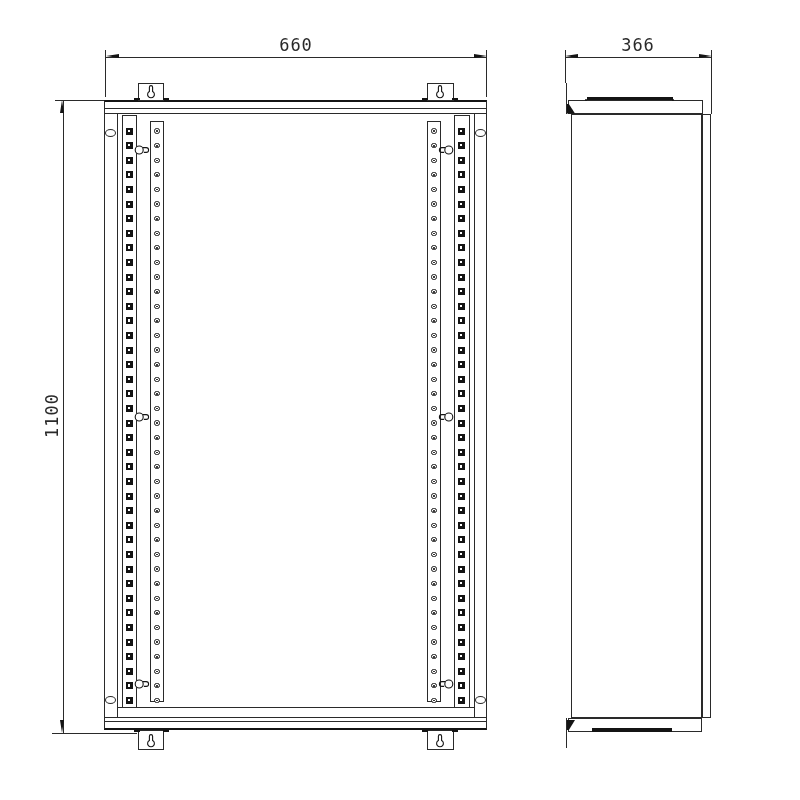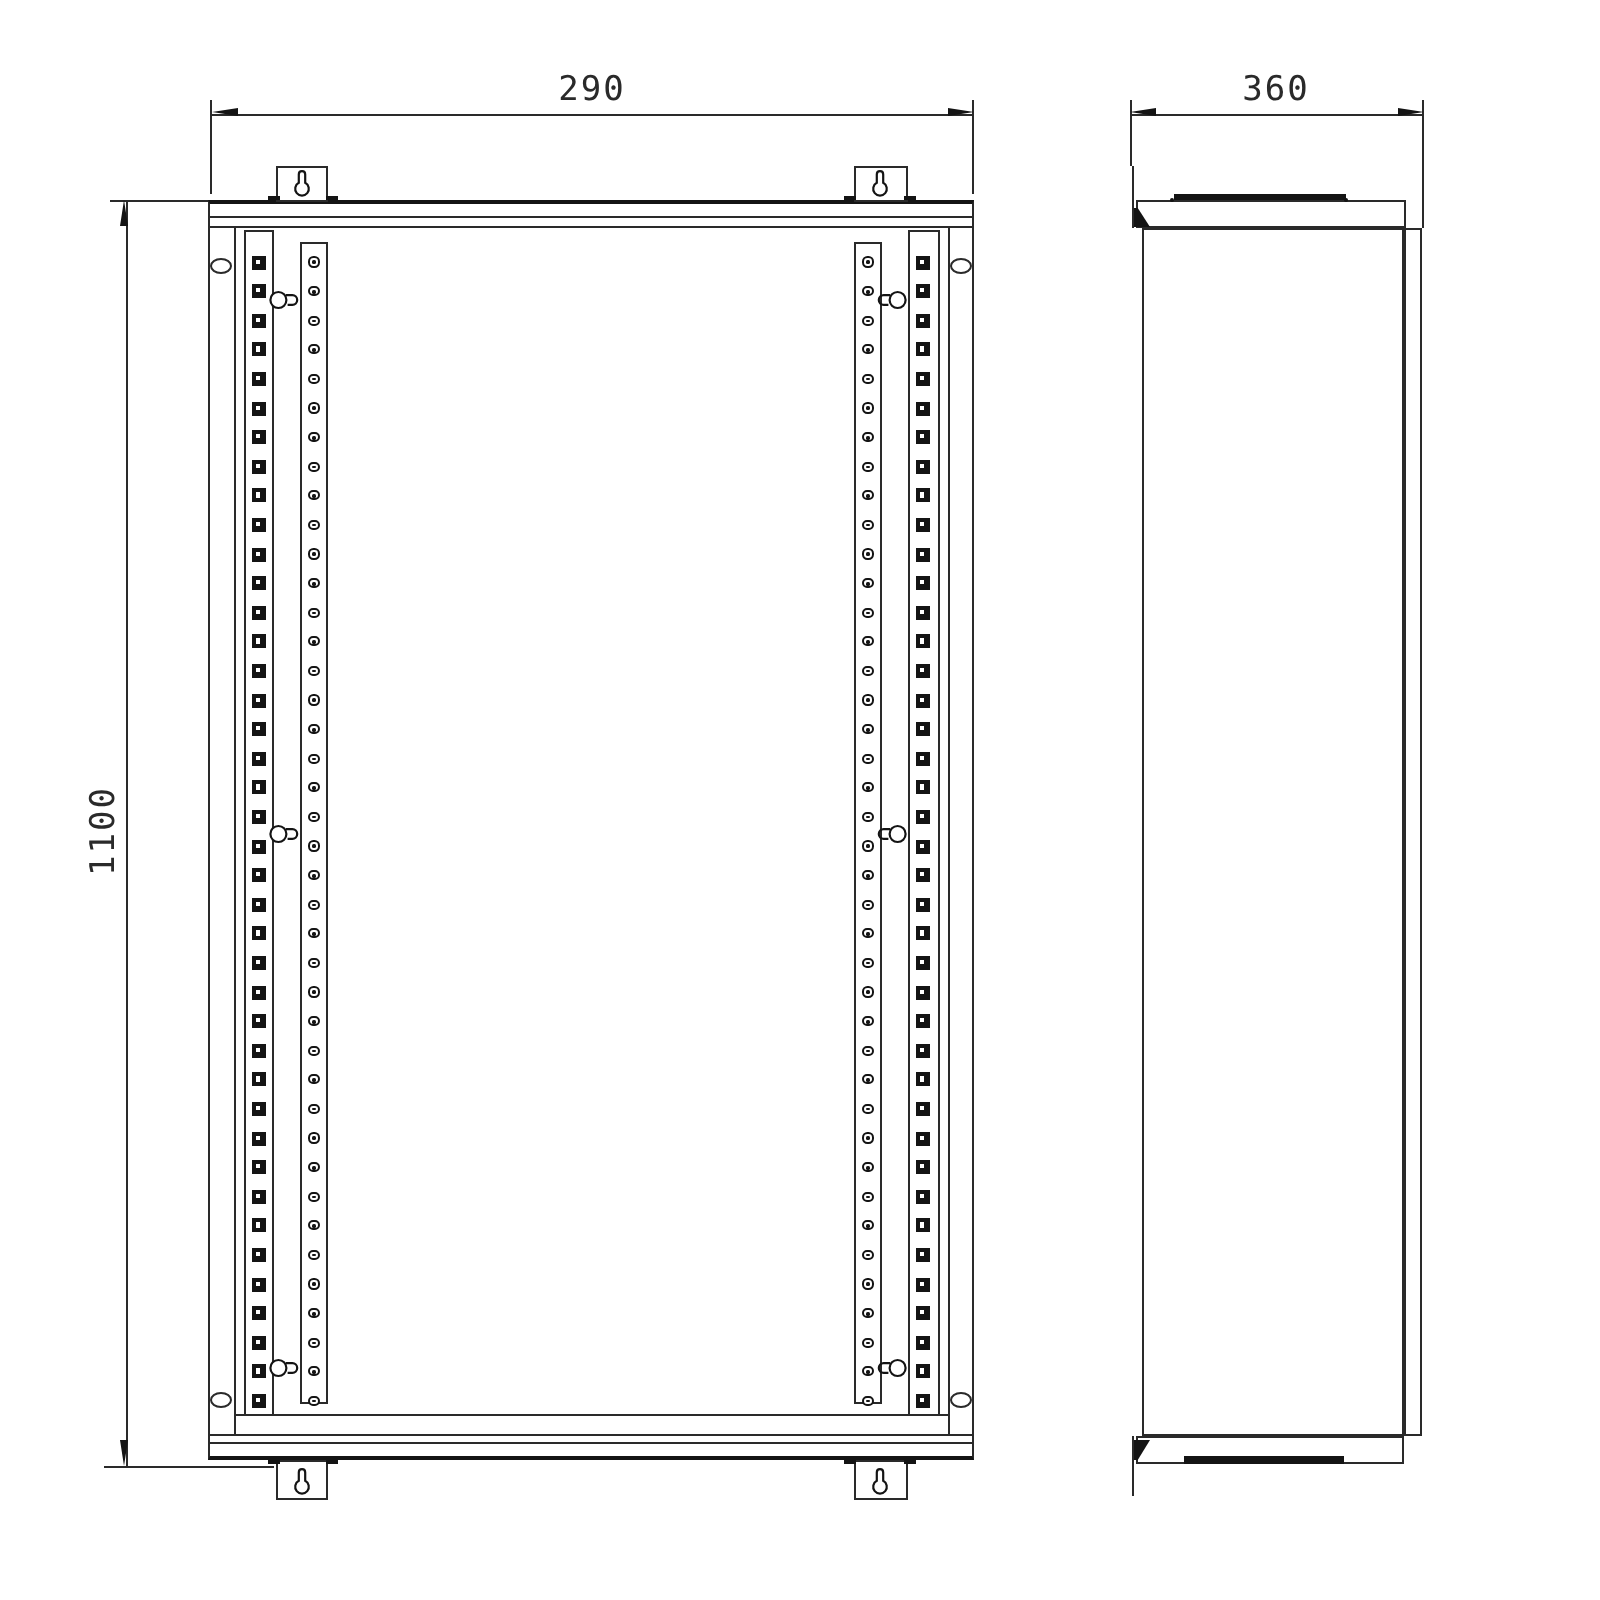--- a/index.html
+++ b/index.html
@@ -37,28 +37,28 @@
 </head>
 <body>
 
 <div id="cv">
 
   <div class="ln" style="left:104.7px;top:50px;width:1px;height:47px"></div>
   <div class="ln" style="left:486px;top:50px;width:1px;height:47px"></div>
   <div class="ln" style="left:105.5px;top:56.5px;width:381px;height:1.1px"></div>
   <div class="abs aL" style="left:105.5px;top:54.4px"></div>
   <div class="abs aR" style="left:473.5px;top:54.4px"></div>
-  <div class="dim" style="left:266px;top:35px;width:60px">290</div>
+  <div class="dim" style="left:266px;top:35px;width:60px">660</div>
 
   <div class="ln" style="left:564.6px;top:50px;width:1px;height:33px"></div>
   <div class="ln" style="left:711px;top:50px;width:1px;height:64px"></div>
   <div class="ln" style="left:565px;top:56.5px;width:147px;height:1.1px"></div>
   <div class="abs aL" style="left:565px;top:54.4px"></div>
   <div class="abs aR" style="left:699px;top:54.4px"></div>
-  <div class="dim" style="left:608px;top:35px;width:60px">360</div>
+  <div class="dim" style="left:608px;top:35px;width:60px">366</div>
 
   <div class="ln" style="left:55px;top:99.5px;width:49px;height:1px"></div>
   <div class="ln" style="left:52px;top:732.5px;width:85px;height:1px"></div>
   <div class="ln" style="left:62.5px;top:100px;width:1.1px;height:633px"></div>
   <div class="abs aU" style="left:60.4px;top:100px"></div>
   <div class="abs aD" style="left:60.4px;top:720px"></div>
   <div class="dim" style="left:30px;top:406px;width:44px;transform:rotate(-90deg)">1100</div>
 
   <div class="outer" style="left:104px;top:100px;width:383px;height:630px"></div>
   <div class="ln" style="left:105px;top:107.5px;width:381px;height:1px"></div>

